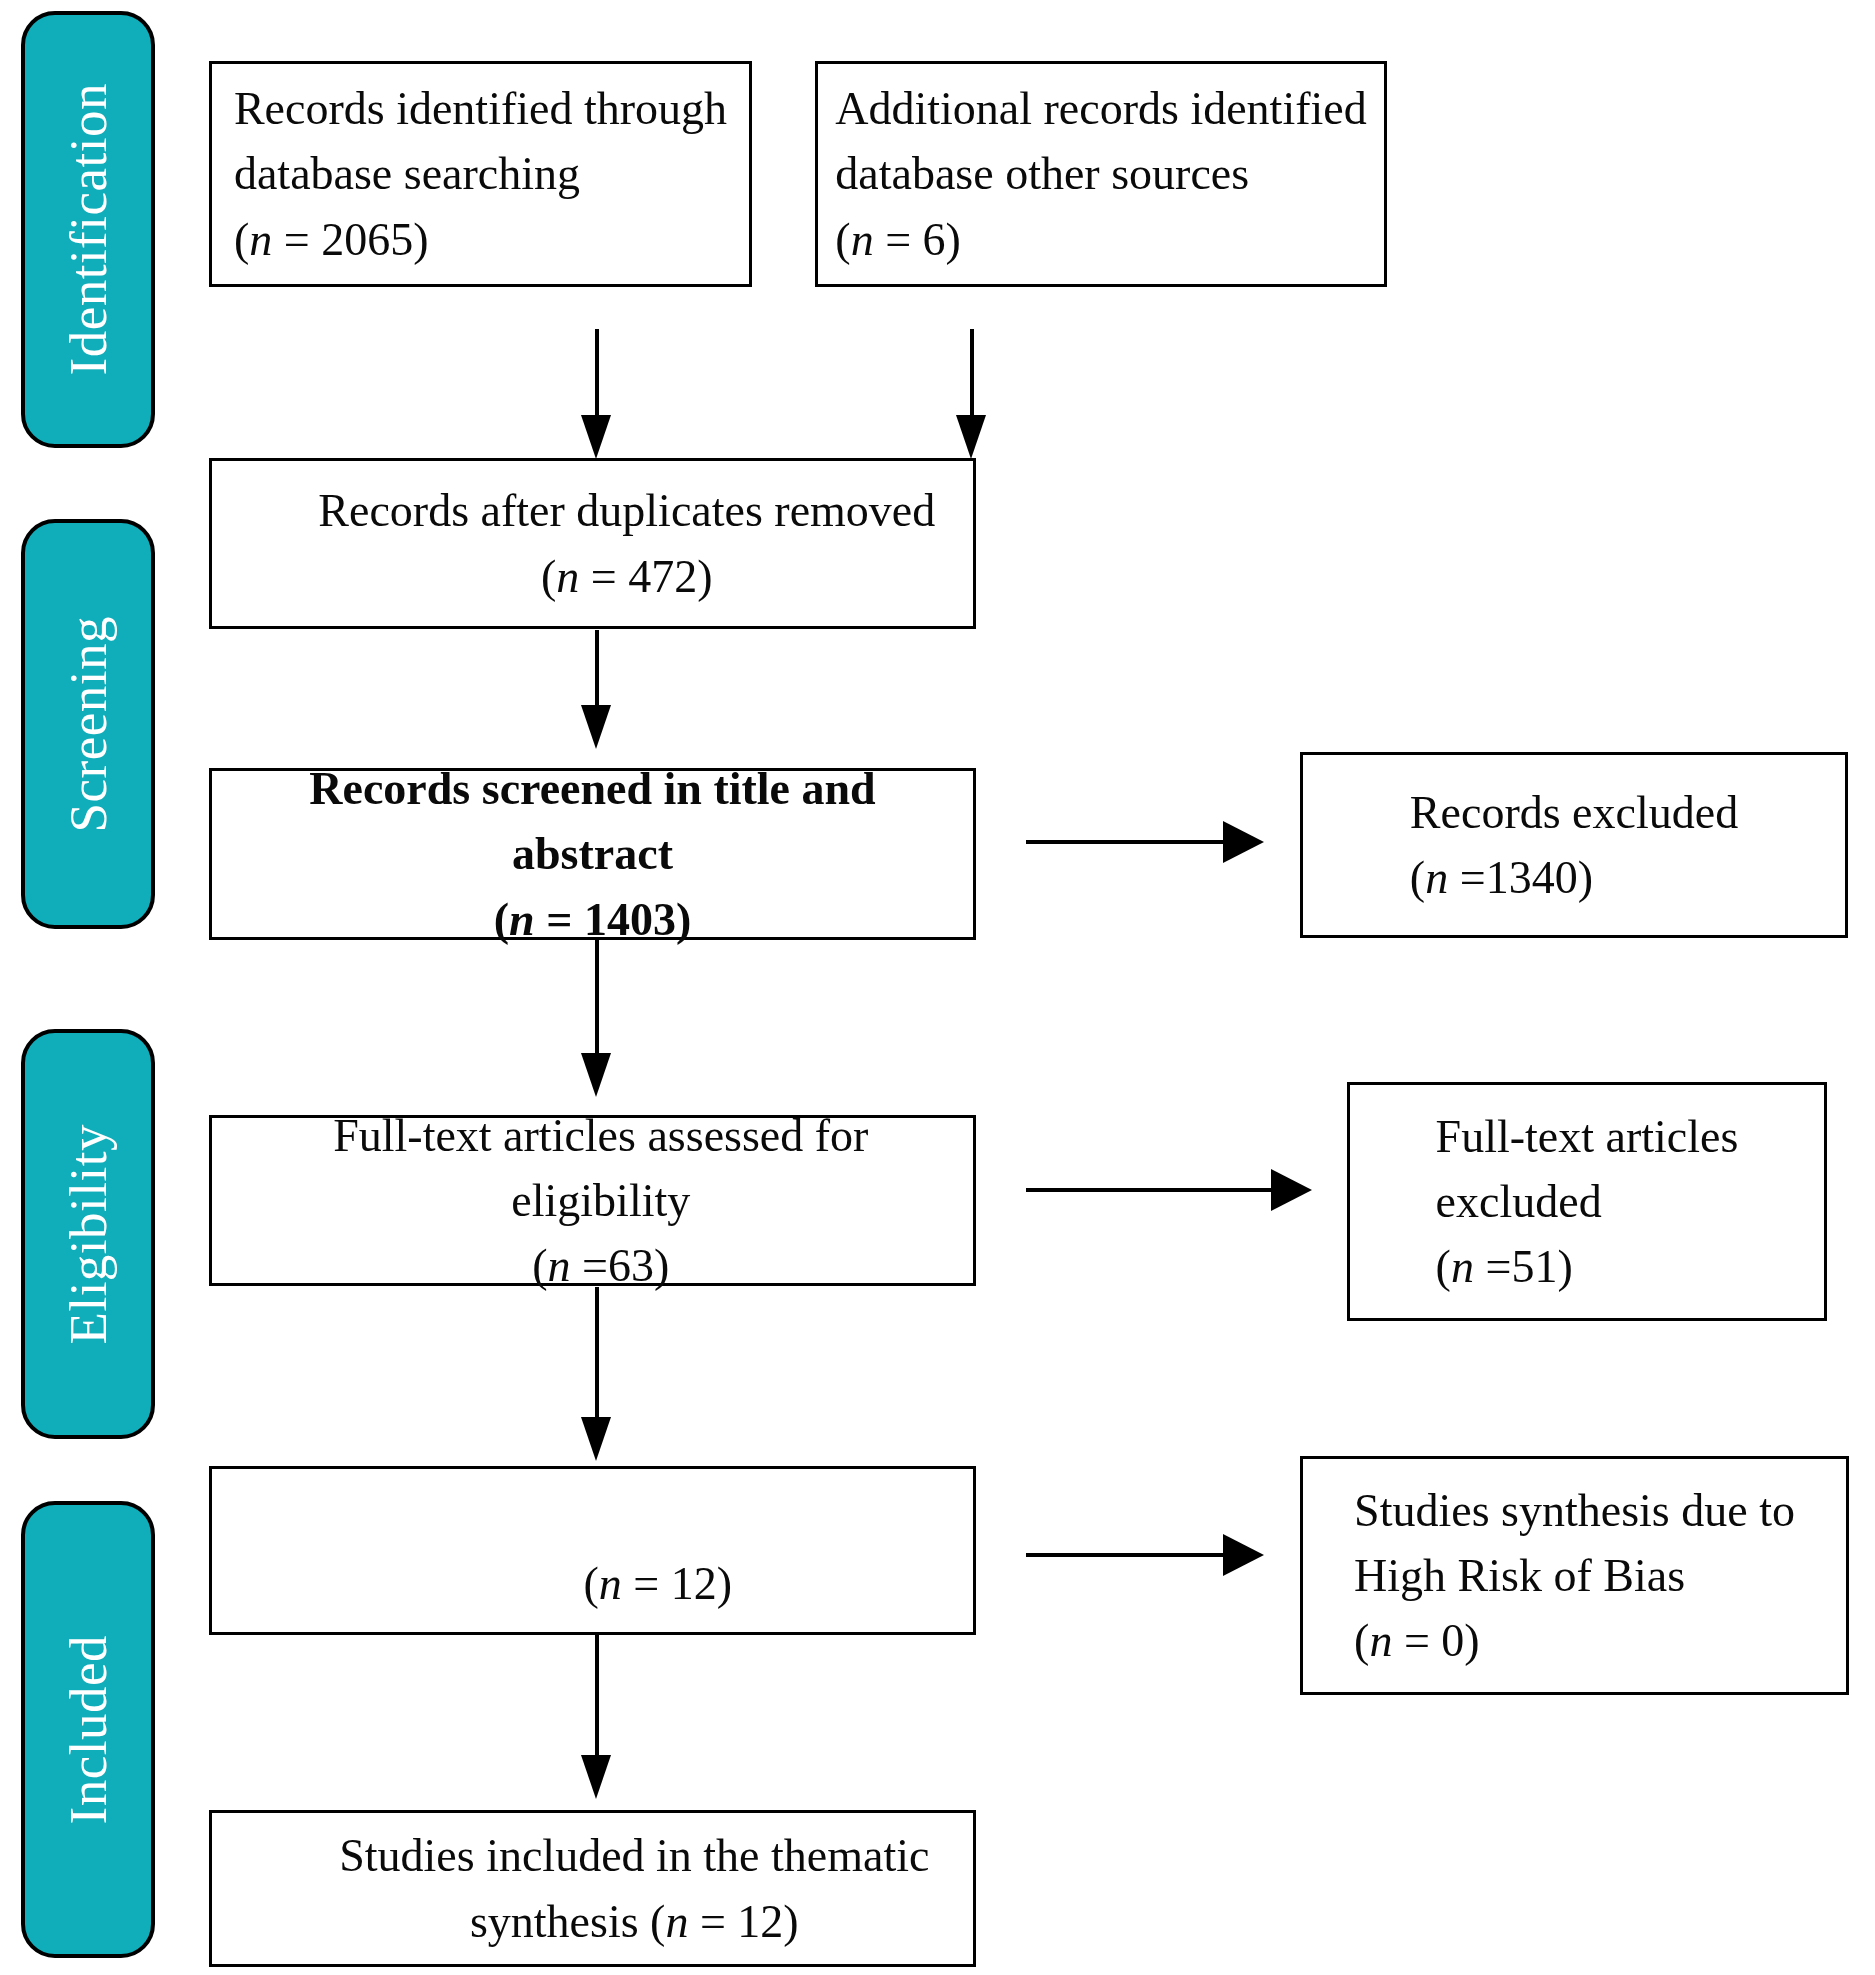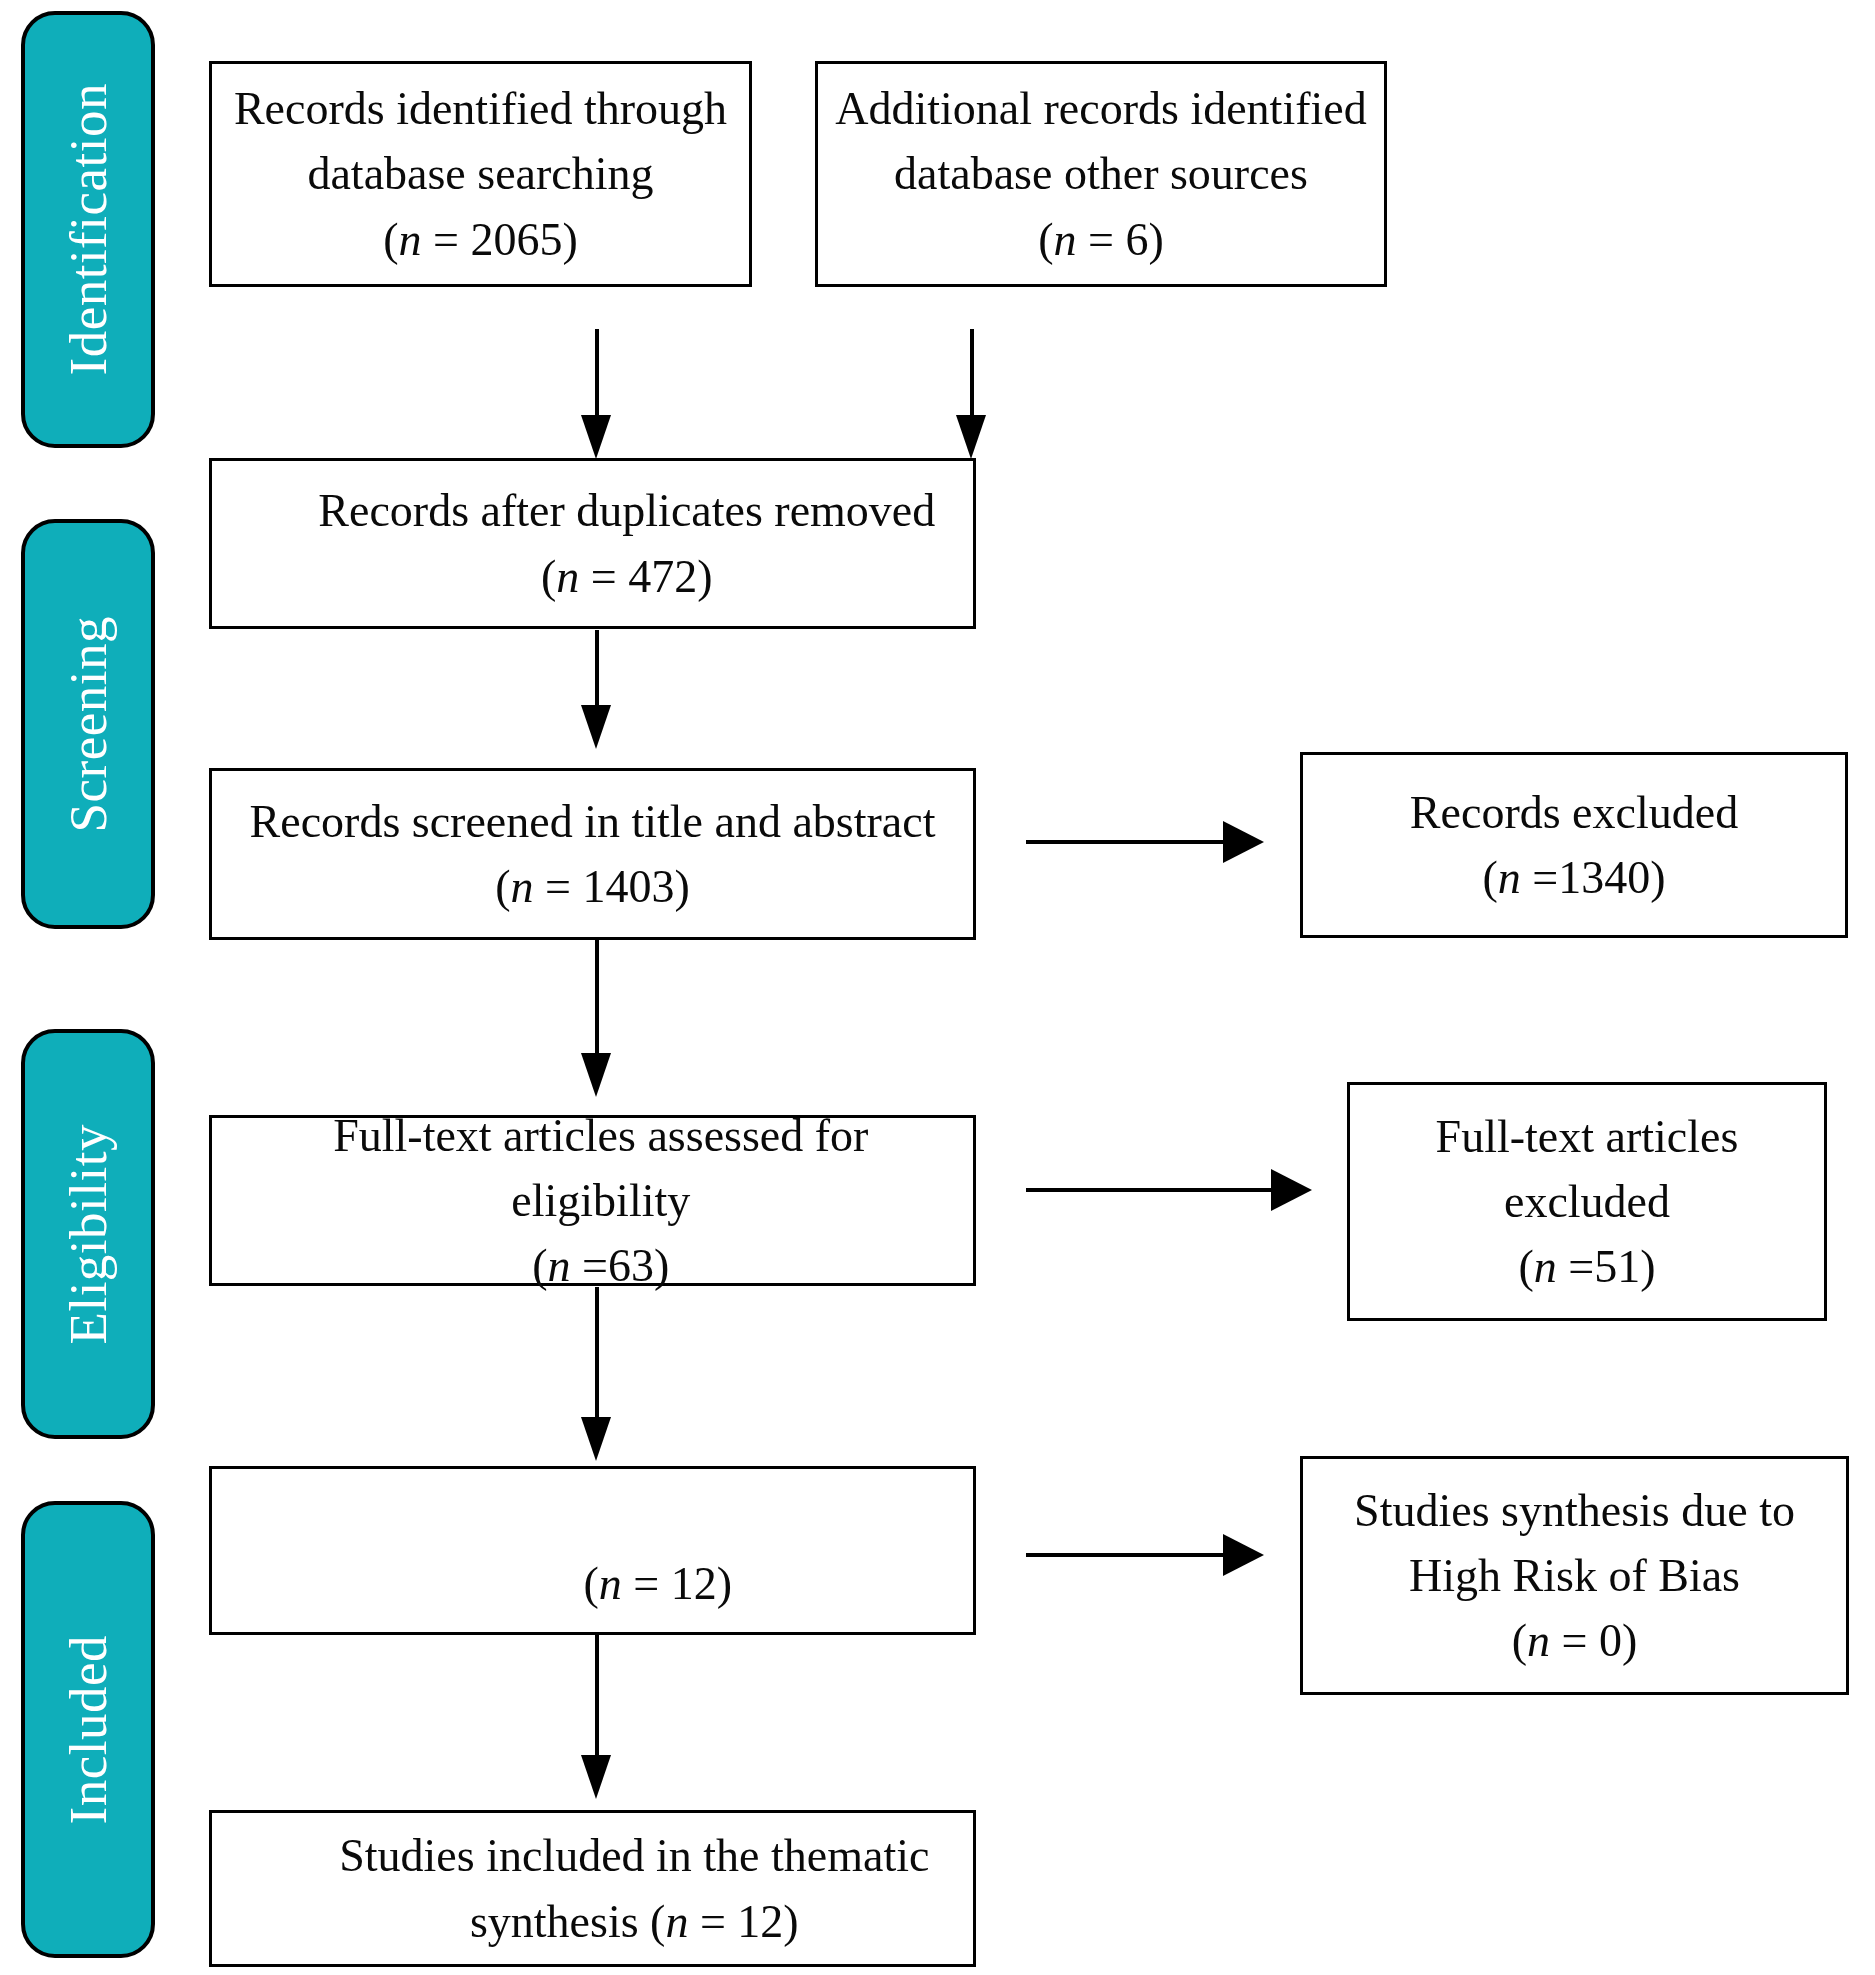--- a/index.html
+++ b/index.html
@@ -48,21 +48,20 @@
     box-sizing: border-box;
     display: flex;
     align-items: center;
     justify-content: center;
     padding: 4.8px 12.4px;
   }
   .flow-box .box-text {
     font-size: 46px;
     line-height: 1.42;
     color: #0a0a0a;
-    text-align: center;
     font-family: "Liberation Serif", "DejaVu Serif", serif;
   }
   .flow-box.align-left .box-text { text-align: center; width: 100%; }
   .flow-box .box-text em {
     font-style: italic;
   }
 
   
   .arrow-v {
     position: absolute;
@@ -162,21 +161,21 @@
       <span>Records after duplicates removed</span><br>
       <span>(</span><em>n</em><span> = 472)</span>
     </div>
   </div>
 
   <div class="arrow-v" style="left:597px; top:630px; height:119px;">
     <div class="shaft" style="height:75px;"></div>
     <div class="head" style="top:75px;"></div>
   </div>
 
-  <div class="flow-box align-left" style="left:209px; top:768px; width:767px; height:172px; ">
+  <div class="flow-box align-left" style="left:209px; top:768px; width:767px; height:172px; font-weight:bold;">
     <div class="box-text">
       <span>Records screened in title and abstract</span><br>
       <span>(</span><em>n</em><span> = 1403)</span>
     </div>
   </div>
 
   <div class="flow-box" style="left:1300px; top:752px; width:548px; height:186px;">
     <div class="box-text">
       <span>Records excluded</span><br>
       <span>(</span><em>n</em><span> =1340)</span>

